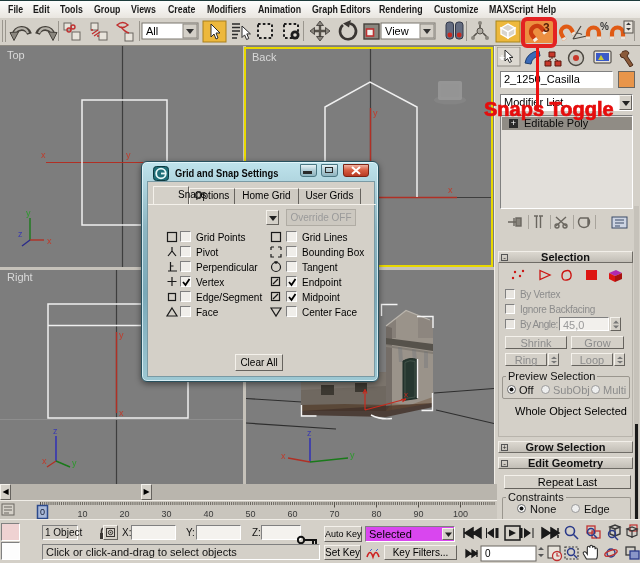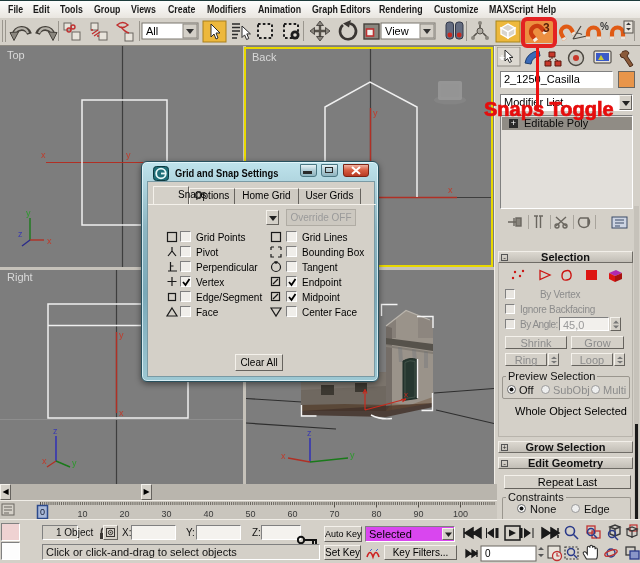--- a/index.html
+++ b/index.html
@@ -322,21 +322,21 @@
     <path d="M62,4 q5,-2 6,3 q1,5 -4,6 q-5,1 -5,-4 q0,-4 3,-5 z" fill="none" stroke="#cc1512" stroke-width="1.4"></path>
     <rect x="83" y="3" width="11" height="10" fill="#dd1512"></rect>
     <g>
       <polygon points="106,6 113,3 119,6 112,9" fill="#b02ab0"></polygon>
       <polygon points="106,6 112,9 112,15 106,12" fill="#dd1512"></polygon>
       <polygon points="112,9 119,6 119,12 112,15" fill="#aa1210"></polygon>
     </g>
   </svg>
 
   <div class="abs sunken" style="left:10px;top:243px;width:10px;height:10px;background:#e8e5e0;"></div>
-  <span class="abs graytxt" style="left:25px;top:243px;font-size:10px;letter-spacing:-0.3px;margin-left:20px;">By Vertex</span>
+  <span class="abs graytxt" style="left:25px;top:243px;font-size:10px;letter-spacing:-0.3px;">By Vertex</span>
   <div class="abs sunken" style="left:10px;top:258px;width:10px;height:10px;background:#e8e5e0;"></div>
   <span class="abs graytxt" style="left:25px;top:258px;font-size:10px;letter-spacing:-0.3px;">Ignore Backfacing</span>
   <div class="abs sunken" style="left:10px;top:273px;width:10px;height:10px;background:#e8e5e0;"></div>
   <span class="abs graytxt" style="left:25px;top:273px;font-size:10px;letter-spacing:-0.5px;">By Angle:</span>
   <div class="abs sunken" style="left:64px;top:271px;width:50px;height:14px;background:#f2f0ec;font-size:11px;color:#9a9a9a;padding:1px 3px;">45,0</div>
   <div class="abs btn" style="left:115px;top:271px;width:11px;height:14px;"></div>
   <svg class="abs" style="left:117px;top:274px;" width="8" height="9">
       <path d="M1,3.5 l3,-3 3,3 z M1,5.5 l3,3 3,-3 z" fill="#777"></path>
     </svg>
 
@@ -422,21 +422,21 @@
     <rect x="37.5" y="4.5" width="10" height="13" fill="#a8b8d8" stroke="#2c4a8c" stroke-width="1.5"></rect>
     <text x="42.5" y="14" font-size="9" fill="#101830" font-family="Liberation Sans" text-anchor="middle">0</text>
   </svg>
 </div>
 
 <div class="abs" id="statusbar" style="left:0;top:519px;width:640px;height:44px;background:#d4d0c8;border-top:1px solid #f0ede7;">
 
   <div class="abs sunken" style="left:1px;top:3px;width:19px;height:18px;background:#efd2d2;"></div>
   <div class="abs sunken" style="left:1px;top:22px;width:19px;height:18px;background:#fdfdfd;"></div>
 
-  <div class="abs sunken" style="left:42px;top:5px;width:36px;height:15px;background:#d4d0c8;font-size:10px;color:#111;padding:1px 13px;">1 Object</div>
+  <div class="abs sunken" style="left:42px;top:5px;width:36px;height:15px;background:#d4d0c8;font-size:10px;color:#111;padding:1px 2px;">1 Object</div>
 
   <svg class="abs" style="left:98px;top:7px;" width="13" height="13">
       <path d="M3.5,6 v-2 a3,3 0 0 1 6,0 v2" fill="none" stroke="#3a3633" stroke-width="1.6"></path>
       <rect x="2" y="6" width="9" height="6" fill="#3a3633"></rect>
     </svg>
 
   <div class="abs btn" style="left:103px;top:5px;width:15px;height:15px;"></div>
   <svg class="abs" style="left:106px;top:8px;" width="9" height="9">
       <rect x="0.5" y="0.5" width="8" height="8" fill="none" stroke="#3a3633"></rect>
       <circle cx="4.5" cy="4.5" r="2.2" fill="none" stroke="#3a3633"></circle>

